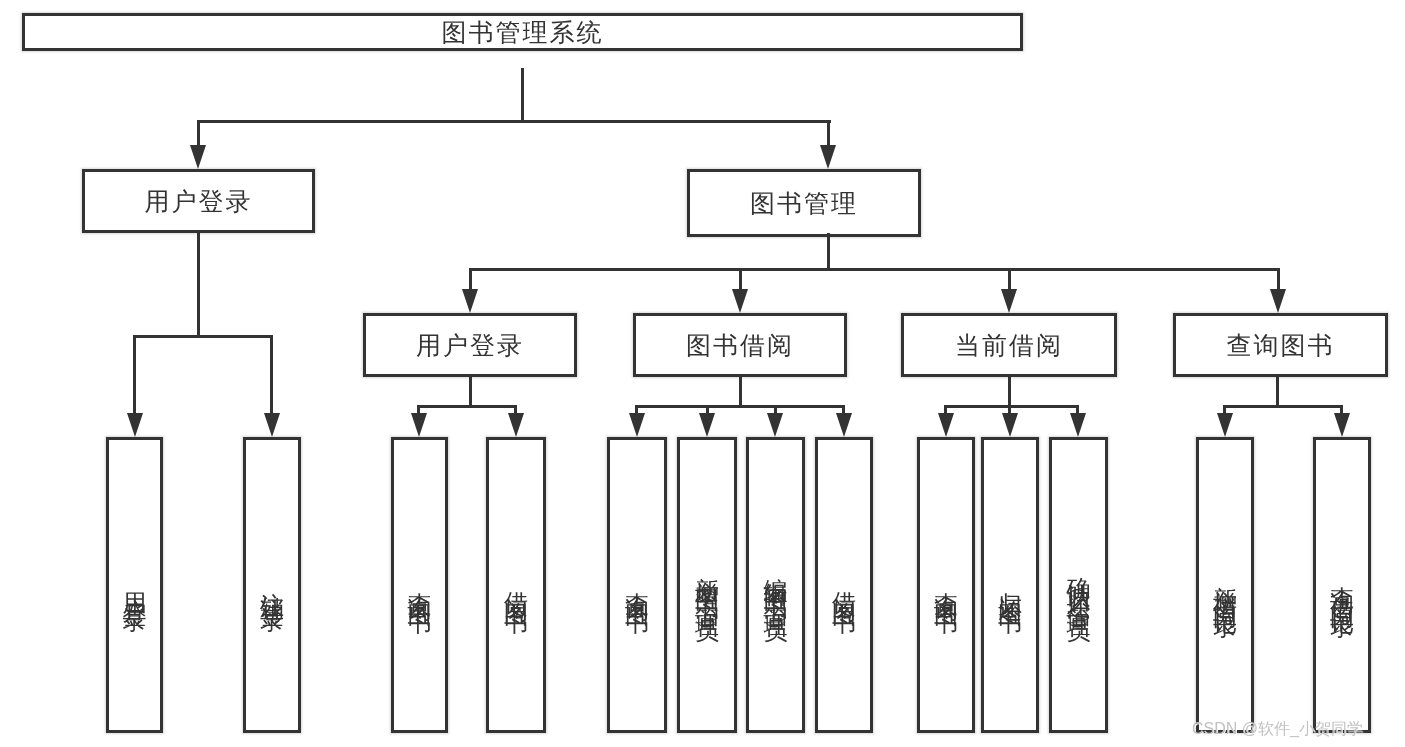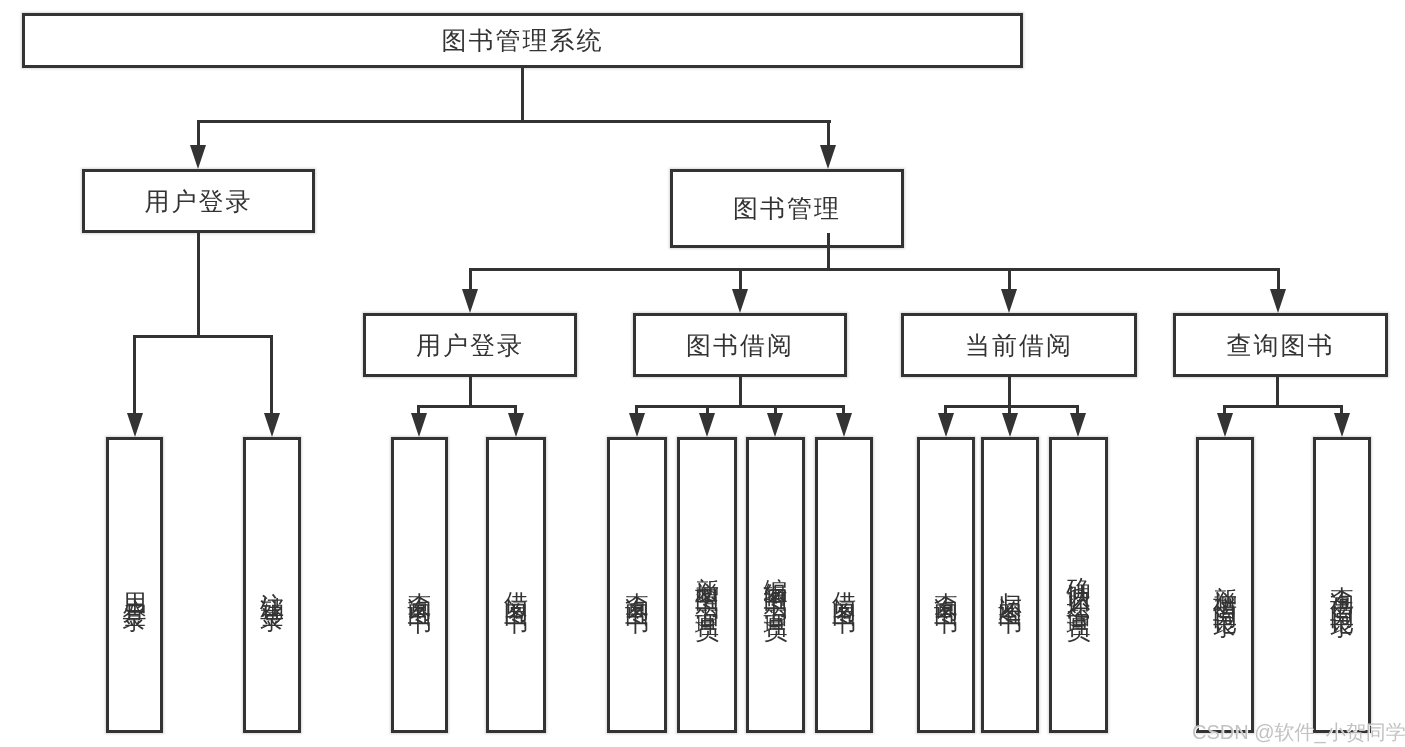--- a/index.html
+++ b/index.html
@@ -43,46 +43,46 @@
   .ln{position:absolute;background:var(--line);}
   .ah{
     position:absolute;width:0;height:0;
     border-left:8px solid transparent;
     border-right:8px solid transparent;
     border-top:24px solid var(--line);
   }
   .watermark{
     position:absolute;
     left:1192px;top:719px;
-    font-size:20px;
+    font-size:16px;
     color:var(--watermark);
     text-shadow:1px 1px 0 rgba(255,255,255,0.9);
     white-space:nowrap;
   }
 </style>
 </head>
 <body>
 
 <div class="stage">
 
-  <div class="box" style="left:22px;top:13px;width:1001px;height:55px">
+  <div class="box" style="left:22px;top:13px;width:1001px;height:38px">
     <span class="hlabel">图书管理系统</span>
   </div>
 
   <div class="ln" style="left:521px;top:68px;width:3px;height:53px"></div>
   <div class="ln" style="left:197px;top:120px;width:634px;height:3px"></div>
   <div class="ln" style="left:197px;top:120px;width:3px;height:30px"></div>
   <div class="ln" style="left:827px;top:120px;width:3px;height:30px"></div>
   <div class="ah" style="left:190px;top:145px"></div>
   <div class="ah" style="left:820px;top:145px"></div>
 
   <div class="box" style="left:82px;top:169px;width:233px;height:64px">
     <span class="hlabel">用户登录</span>
   </div>
-  <div class="box" style="left:670px;top:169px;width:234px;height:79px">
+  <div class="box" style="left:687px;top:169px;width:234px;height:68px">
     <span class="hlabel">图书管理</span>
   </div>
 
   <div class="ln" style="left:197px;top:233px;width:3px;height:102px"></div>
   <div class="ln" style="left:133px;top:335px;width:140px;height:3px"></div>
   <div class="ln" style="left:133px;top:335px;width:3px;height:80px"></div>
   <div class="ln" style="left:270px;top:335px;width:3px;height:80px"></div>
   <div class="ah" style="left:127px;top:413px"></div>
   <div class="ah" style="left:264px;top:413px"></div>
 
@@ -96,21 +96,21 @@
   <div class="ah" style="left:732px;top:289px"></div>
   <div class="ah" style="left:1001px;top:289px"></div>
   <div class="ah" style="left:1270px;top:289px"></div>
 
   <div class="box" style="left:363px;top:313px;width:214px;height:64px">
     <span class="hlabel">用户登录</span>
   </div>
   <div class="box" style="left:633px;top:313px;width:214px;height:64px">
     <span class="hlabel">图书借阅</span>
   </div>
-  <div class="box" style="left:901px;top:313px;width:236px;height:64px">
+  <div class="box" style="left:901px;top:313px;width:216px;height:64px">
     <span class="hlabel">当前借阅</span>
   </div>
   <div class="box" style="left:1173px;top:313px;width:215px;height:64px">
     <span class="hlabel">查询图书</span>
   </div>
 
   <div class="ln" style="left:469px;top:377px;width:3px;height:30px"></div>
   <div class="ln" style="left:417px;top:405px;width:100px;height:3px"></div>
   <div class="ln" style="left:417px;top:405px;width:3px;height:10px"></div>
   <div class="ln" style="left:514px;top:405px;width:3px;height:10px"></div>

